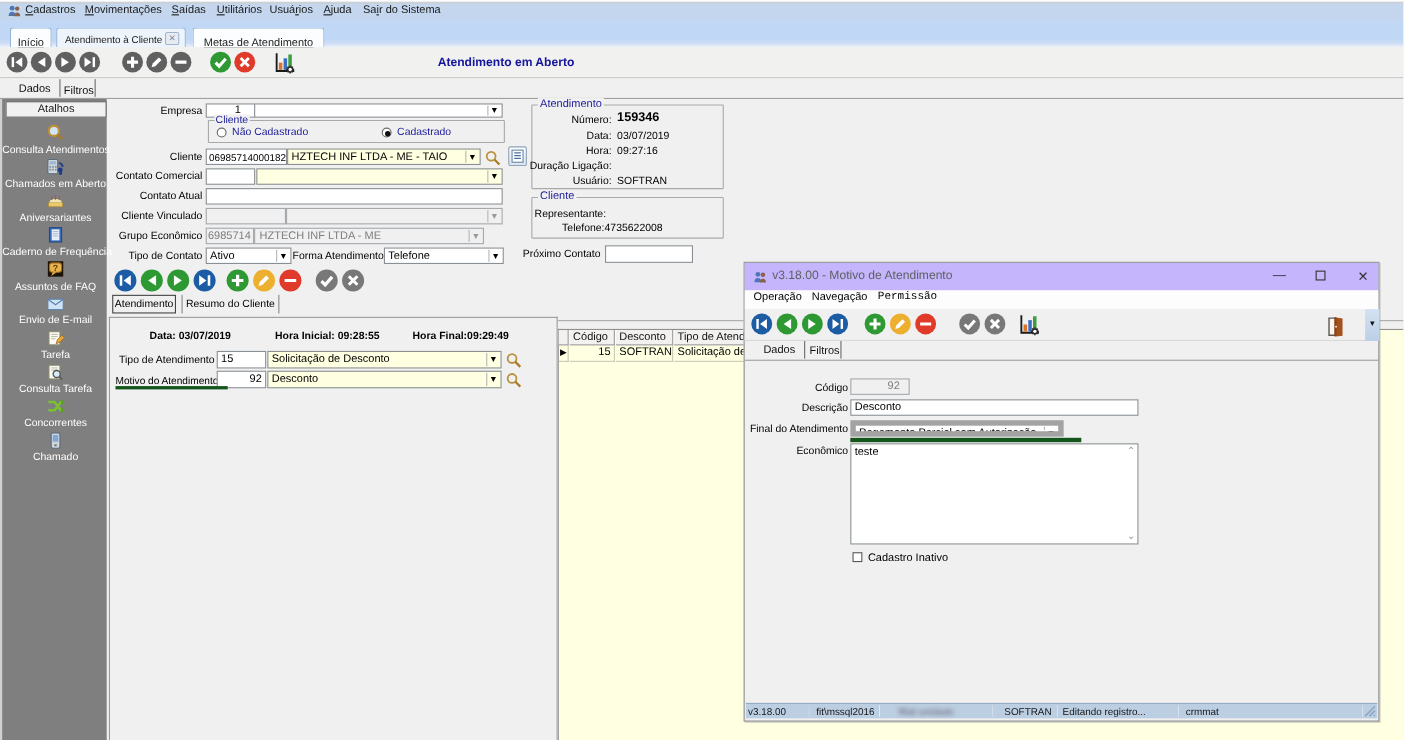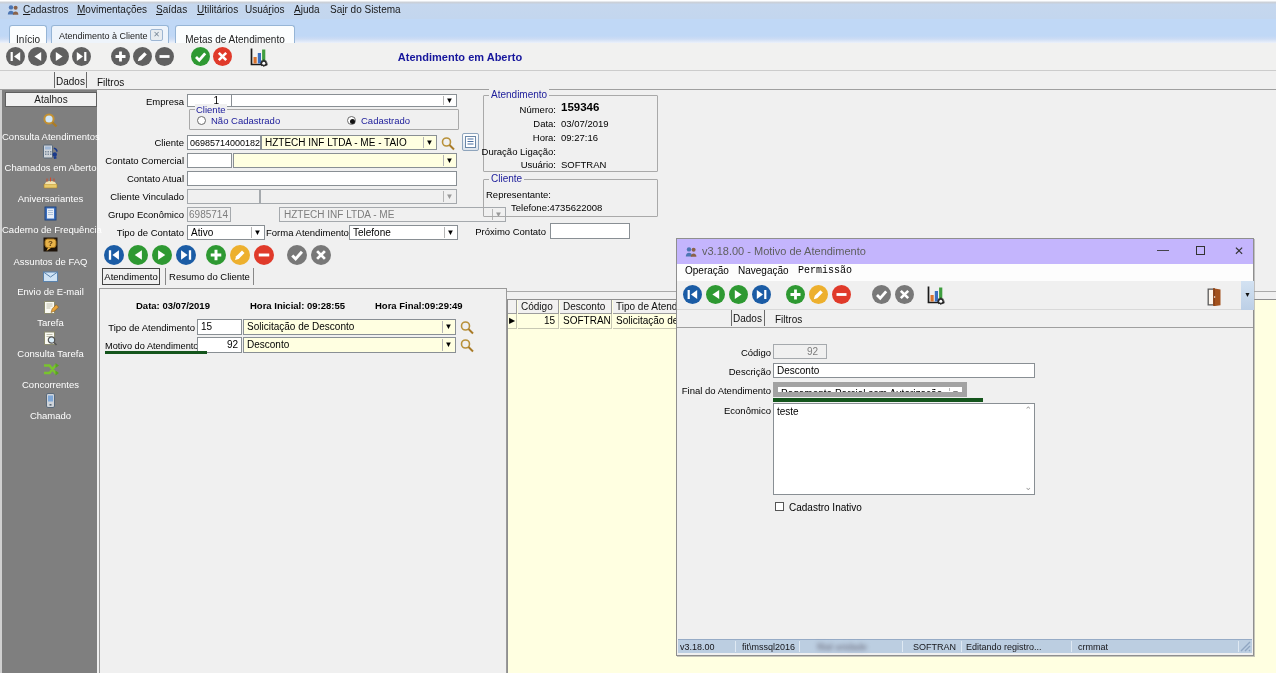--- a/index.html
+++ b/index.html
@@ -19,21 +19,21 @@
 .b2 { width:20px; height:20px; }
 .gray { background:#606060; }
 .blue { background:#1b5ca5; }
 .green { background:#2e9932; }
 .orange { background:#edb02e; }
 .red { background:#e03a2a; }
 .gray2 { background:#787878; }
 #title1 { position:absolute; left:360px; top:51px; width:200px; text-align:center; font-weight:bold; font-size:11px; color:#16169c; }
 
 .dft { position:absolute; border:1px solid #7a7a7a; background:#f0f0f0; text-align:center; font-size:10px; padding-top:2px; }
-.tst { position:absolute; font-size:10px; color:#111;margin-left:39px; }
+.tst { position:absolute; font-size:10px; color:#111; }
 .vbar { position:absolute; width:1px; background:#6a6a6a; }
 
 #sidebar { position:absolute; left:0; top:90px; width:97px; height:583px; background:#7f7f7f; border-left:2px solid #d0d0d0; }
 #atalhos { position:absolute; left:3px; top:2px; width:92px; height:15px; background:#f1f1f1; border:1px solid #5f5f5f; text-align:center; font-size:10px; padding-top:1px; color:#1a1a1a; }
 .sbit { position:absolute; width:97px; text-align:center; color:#fff; font-size:9.5px; }
 .sbic { position:absolute; left:40px; width:17px; height:17px; }
 
 .lbl { position:absolute; text-align:right; font-size:9.5px; color:#000; white-space:nowrap; }
 .fld { position:absolute; background:#fff; border:1px solid #898f94; font-size:10px; line-height:13px; white-space:nowrap; overflow:hidden; }
 .yel { background:#ffffe1; }
@@ -261,21 +261,21 @@
     </div>
   <div class="lbl" style="left:84px; top:173px; width:100px;">Contato Atual</div>
   <div class="fld" style="left:187px; top:171px; width:270px; height:15px;"></div>
   <div class="lbl" style="left:84px; top:191px; width:100px;">Cliente Vinculado</div>
   <div class="fld dis" style="left:187px; top:189px; width:73px; height:15px;"></div>
   <div class="fld dis" style="left:260px; top:189px; width:197px; height:15px;">
       <span class="ar arg" style="background:#f0f0f0;"></span>
     </div>
   <div class="lbl" style="left:84px; top:209px; width:100px;">Grupo Econômico</div>
   <div class="fld dis" style="left:187px; top:207px; width:44px; height:15px; text-align:right; padding-right:2px;">6985714</div>
-  <div class="fld dis" style="left:231px; top:207px; width:227px; height:15px; padding-left:4px;margin-left:48px;">HZTECH INF LTDA - ME<span class="ar arg" style="background:#f0f0f0;"></span></div>
+  <div class="fld dis" style="left:231px; top:207px; width:209px; height:15px; padding-left:4px;">HZTECH INF LTDA - ME<span class="ar arg" style="background:#f0f0f0;"></span></div>
   <div class="lbl" style="left:84px; top:227px; width:100px;">Tipo de Contato</div>
   <div class="fld" style="left:187px; top:225px; width:78px; height:15px; padding-left:3px;">Ativo<span class="ar"></span></div>
   <div class="lbl" style="left:266px; top:227px; width:81px;">Forma Atendimento</div>
   <div class="fld" style="left:349px; top:225px; width:109px; height:15px; padding-left:3px;">Telefone<span class="ar"></span></div>
 
   <div class="gbox" style="left:483px; top:95px; width:175px; height:77px;">
     <span class="cap">Atendimento</span>
     <div style="position:absolute;right:101px;top:8px;">Número:</div>
       <div style="position:absolute;left:77px;top:5px;font-weight:bold;font-size:11.5px;">159346</div>
     <div style="position:absolute;right:101px;top:22px;">Data:</div>

